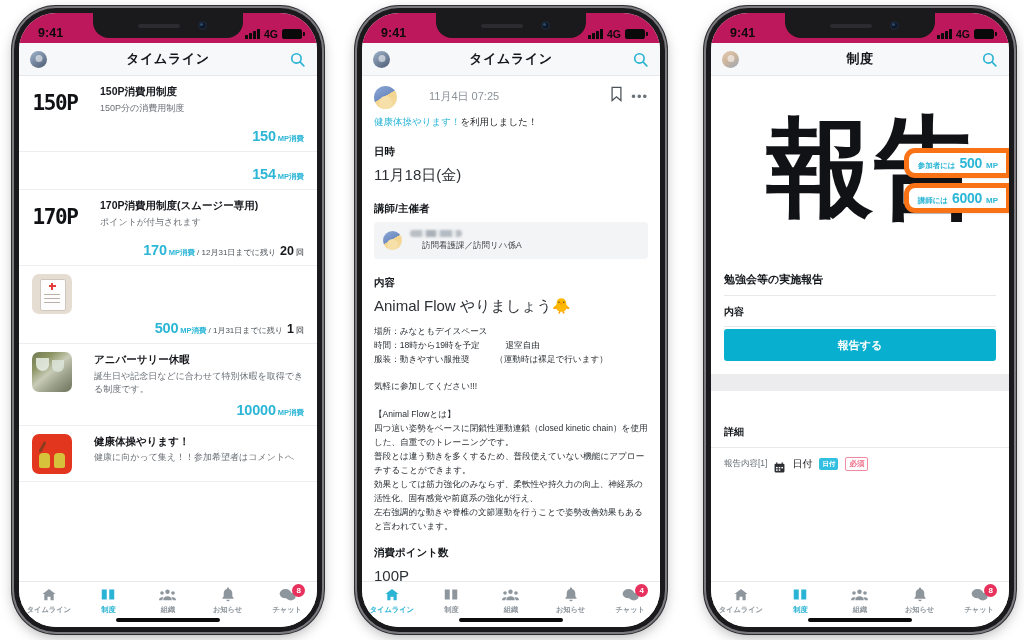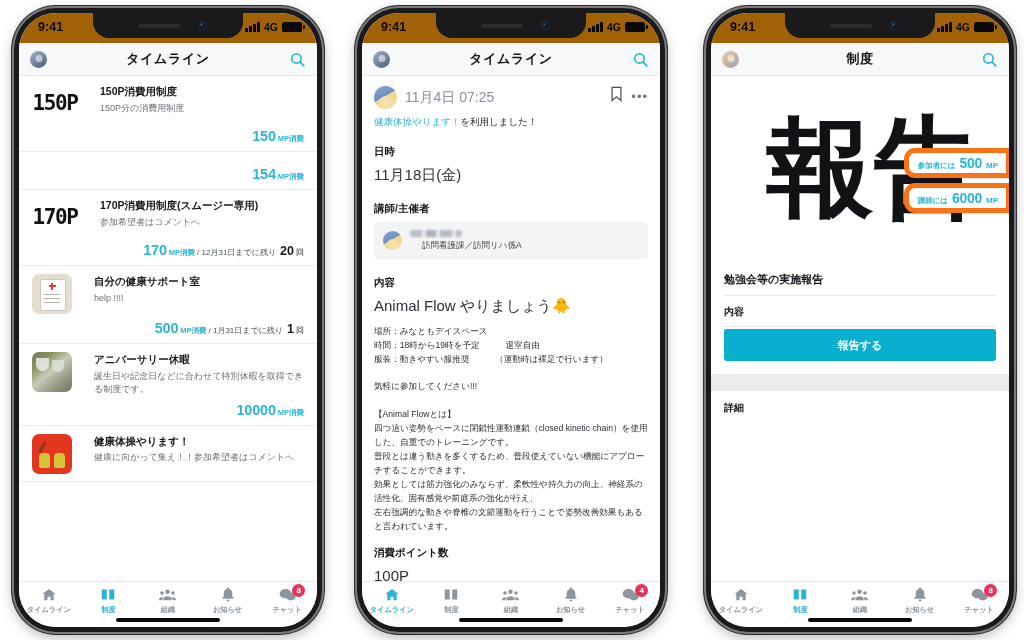--- a/index.html
+++ b/index.html
@@ -35,22 +35,22 @@
     border-bottom-left-radius:16px; border-bottom-right-radius:16px;
     z-index:30; display:flex; align-items:center; justify-content:center; gap:18px;
   }
   .speaker { width:42px; height:4px; background:#2c2c30; border-radius:3px; margin-left:8px;}
   .camera  { width:9px; height:9px; border-radius:50%; background:#0e1726;
              box-shadow: inset 0 0 0 1.5px #1d2736; position:relative;}
   .camera:after{content:"";position:absolute;left:2px;top:1.5px;width:3px;height:3px;border-radius:50%;background:#2a4a6b;}
 
   
   .statusbar {
-    height:30px; flex:0 0 30px; background:#a16207; position:relative; z-index:20;
-    display:flex; align-items:center; justify-content:space-between;
+    height:30px; flex:0 0 30px; background:#be185d; position:relative; z-index:20;
+    display:flex; align-items:flex-end; justify-content:space-between;
     padding:0 15px 3px 19px;
   }
   .clock { font-size:12.5px; font-weight:700; color:#0a0a0a; letter-spacing:.1px; }
   .status-right { display:flex; align-items:center; gap:4px; }
   .bars { display:flex; align-items:flex-end; gap:1.4px; height:10px; }
   .bars i { display:block; width:2.6px; background:#0a0a0a; border-radius:.5px; }
   .bars i:nth-child(1){height:4px}
   .bars i:nth-child(2){height:6px}
   .bars i:nth-child(3){height:8px}
   .bars i:nth-child(4){height:10px}
@@ -172,21 +172,21 @@
   .post-av {
     flex:0 0 23px; width:23px; height:23px; border-radius:50%;
     background:linear-gradient(150deg,#8fa9d4 0%,#6f8dc4 45%,#f2d48d 46%,#f5dda5 100%);
     position:relative; overflow:hidden;
   }
   .post-av:after{ content:""; position:absolute; left:5px; top:10px; width:13px; height:13px; border-radius:50%; background:#f6dfa8;}
   .post-meta { flex:1 1 auto; min-width:0; }
   .blurname { width:52px; height:7px; border-radius:3px; margin-top:1px;
     background:linear-gradient(90deg,#b9bfc5 0 12px,#e7eaec 12px 16px,#aab1b8 16px 26px,#e7eaec 26px 30px,#b4bbc2 30px 42px,#e7eaec 42px 46px,#b9bfc5 46px 52px);
     filter:blur(1.2px); }
-  .post-date { font-size:14px; color:#8a9198; margin-top:3px; }
+  .post-date { font-size:11px; color:#8a9198; margin-top:3px;margin-left:24px; }
   .ico-btn { color:#5a6168; flex:0 0 auto; }
   .dots { font-size:13px; color:#6b7278; letter-spacing:1px; line-height:1; padding-top:4px;}
   .used-line { padding:0 12px 9px; font-size:9.5px; line-height:1.5; color:#23262a; }
   .used-line b { color:#2bb6d6; font-weight:400; }
   .sec-h { font-size:10.5px; font-weight:700; color:#14171b; padding:7px 12px 4px; }
   .sec-p { font-size:15px; color:#2c3035; padding:0 12px 8px; line-height:1.55; }
   .host-card {
     margin:2px 12px 10px; background:#f3f4f6; border-radius:4px;
     display:flex; align-items:center; gap:8px; padding:7px 9px;
   }
@@ -221,21 +221,21 @@
   .p3-h { font-size:11px; font-weight:700; color:#14171b; padding:10px 13px 8px; }
   .rule { height:1px; background:#e6e8ea; margin:0 13px; }
   .p3-sub { font-size:10px; font-weight:700; color:#14171b; padding:9px 13px 7px; }
   .p3-body { font-size:8.6px; line-height:1.72; color:#40454b; padding:8px 13px 12px; white-space:pre-wrap;}
   .cta {
     margin:2px 13px 0; height:32px; border-radius:3px; background:#08afce;
     color:#fff; font-size:11px; font-weight:700; display:flex; align-items:center; justify-content:center;
     border:none; width:calc(100% - 26px); cursor:pointer;
   }
   .gap { height:17px; background:#ececee; margin-top:13px; }
-  .p3-h2 { font-size:10px; font-weight:700; color:#14171b; padding:10px 13px 8px; }
+  .p3-h2 { font-size:10px; font-weight:700; color:#14171b; padding:10px 13px 8px;margin-top:24px; }
   .field-row {
     display:flex; align-items:center; gap:7px; padding:9px 13px 10px;
     border-top:1px solid #e6e8ea;
   }
   .f-label { font-size:8.5px; color:#6a7076; }
   .cal-ico { width:11px; height:11px; color:#2b2f34; }
   .f-name { font-size:10px; color:#14171b; font-weight:400;}
   .pill-blue { background:#33bfe0; color:#fff; font-size:6.5px; font-weight:700; border-radius:2px; padding:1.5px 3px; }
   .pill-req { border:1px solid #f28ba2; color:#ef6b88; font-size:7.5px; font-weight:700; border-radius:2px; padding:1px 3px; }
 </style>
@@ -297,44 +297,40 @@
             <span class="mp-num">154</span>
             <span class="mp-unit">MP消費</span>
           </div>
         </div>
 
         <div class="list-item">
           <div class="li-top">
             <div class="li-thumb">170P</div>
             <div class="li-texts">
               <div class="li-title">170P消費用制度(スムージー専用)</div>
-              <div class="li-desc">参加希望者はコメントへ</div>
+              <div class="li-desc">ポイントが付与されます</div>
             </div>
           </div>
           <div class="li-meta">
             <span class="mp-num">170</span>
             <span class="mp-unit">MP消費</span>
             <span class="mp-limit">/ 12月31日までに残り</span>
             <span class="mp-cnt">20</span>
             <span class="mp-cnt-u">回</span>
           </div>
         </div>
 
         <div class="list-item">
           <div class="li-top">
             <div class="li-img img-clipboard">
               <div class="clip-lines">
                   <span></span>
                   <span></span>
                   <span></span>
                 </div>
-            </div>
-            <div class="li-texts">
-              <div class="li-title">自分の健康サポート室</div>
-              <div class="li-desc">help !!!!</div>
             </div>
           </div>
           <div class="li-meta">
             <span class="mp-num">500</span>
             <span class="mp-unit">MP消費</span>
             <span class="mp-limit">/ 1月31日までに残り</span>
             <span class="mp-cnt">1</span>
             <span class="mp-cnt-u">回</span>
           </div>
         </div>
@@ -609,20 +605,41 @@
 
         <div class="p3-h">勉強会等の実施報告</div>
         <div class="rule"></div>
         <div class="p3-sub">内容</div>
         <div class="rule"></div>
 
         <button class="cta">報告する</button>
         <div class="gap"></div>
 
         <div class="p3-h2">詳細</div>
+        <div class="field-row">
+          <span class="f-label">報告内容[1]</span>
+          <span class="cal-ico">
+            <svg width="11" height="11" viewBox="0 0 20 20" fill="currentColor">
+                <rect x="1" y="3" width="18" height="16" rx="2"></rect>
+                <rect x="1" y="3" width="18" height="5" fill="#fff" opacity=".0"></rect>
+                <g fill="#fff">
+                  <rect x="3.6" y="9" width="3" height="2.6"></rect>
+                  <rect x="8.5" y="9" width="3" height="2.6"></rect>
+                  <rect x="13.4" y="9" width="3" height="2.6"></rect>
+                  <rect x="3.6" y="13.4" width="3" height="2.6"></rect>
+                  <rect x="8.5" y="13.4" width="3" height="2.6"></rect>
+                </g>
+                <rect x="4" y="0.6" width="2.2" height="4" rx="1"></rect>
+                <rect x="13.8" y="0.6" width="2.2" height="4" rx="1"></rect>
+              </svg>
+          </span>
+          <span class="f-name">日付</span>
+          <span class="pill-blue">日付</span>
+          <span class="pill-req">必須</span>
+        </div>
       </div>
 
       <div class="tabbar">
         <div class="tab">
           <span class="tab-ico">
             <svg width="16" height="15" viewBox="0 0 24 24" fill="currentColor">
                 <path d="M12 3 1.5 11.3h3V21h5.1v-5.6h4.8V21h5.1v-9.7h3z"></path>
               </svg>
           </span>
           <span class="tab-lbl">タイムライン</span>

